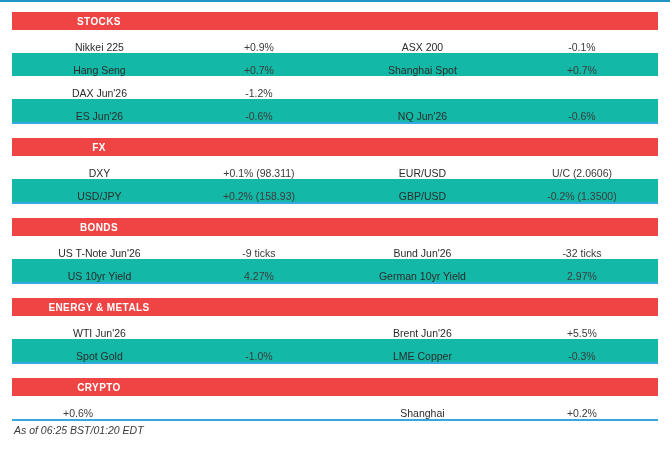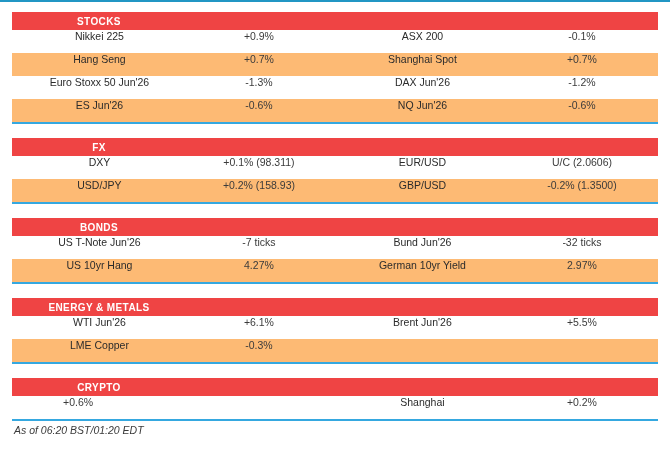--- a/index.html
+++ b/index.html
@@ -44,27 +44,27 @@
   .rows {
     border-bottom: 2px solid #35a8e0;
   }
   .row {
     display: flex;
     height: 23px;
     align-items: center;
     font-size: 10.5px;
   }
   .row.alt {
-    background: #fdba74;
+    background: #14b8a6;
   }
   .cellpair {
     display: flex;
     width: 50%;
     height: 100%;
-    align-items: flex-start;
+    align-items: flex-end;
   }
   .label {
     width: 56%;
     text-align: center;
     color: #2b2b2b;
     box-sizing: border-box;
     padding-right: 6px;
   }
   .value {
     width: 44%;
@@ -107,24 +107,20 @@
           <div class="label">Hang Seng</div>
           <div class="value">+0.7%</div>
         </div>
         <div class="cellpair">
           <div class="label">Shanghai Spot</div>
           <div class="value">+0.7%</div>
         </div>
       </div>
       <div class="row">
         <div class="cellpair">
-          <div class="label">Euro Stoxx 50 Jun'26</div>
-          <div class="value">-1.3%</div>
-        </div>
-        <div class="cellpair">
           <div class="label">DAX Jun'26</div>
           <div class="value">-1.2%</div>
         </div>
       </div>
       <div class="row alt">
         <div class="cellpair">
           <div class="label">ES Jun'26</div>
           <div class="value">-0.6%</div>
         </div>
         <div class="cellpair">
@@ -164,57 +160,60 @@
   </div>
 
   <div class="section">
     <div class="section-header">
       <div class="title">BONDS</div>
     </div>
     <div class="rows">
       <div class="row">
         <div class="cellpair">
           <div class="label">US T-Note Jun'26</div>
-          <div class="value">-7 ticks</div>
+          <div class="value">-9 ticks</div>
         </div>
         <div class="cellpair">
           <div class="label">Bund Jun'26</div>
           <div class="value">-32 ticks</div>
         </div>
       </div>
       <div class="row alt">
         <div class="cellpair">
-          <div class="label">US 10yr Hang</div>
+          <div class="label">US 10yr Yield</div>
           <div class="value">4.27%</div>
         </div>
         <div class="cellpair">
           <div class="label">German 10yr Yield</div>
           <div class="value">2.97%</div>
         </div>
       </div>
     </div>
   </div>
 
   <div class="section">
     <div class="section-header">
       <div class="title">ENERGY &amp; METALS</div>
     </div>
     <div class="rows">
       <div class="row">
         <div class="cellpair">
           <div class="label">WTI Jun'26</div>
-          <div class="value">+6.1%</div>
         </div>
         <div class="cellpair">
           <div class="label">Brent Jun'26</div>
           <div class="value">+5.5%</div>
         </div>
       </div>
       <div class="row alt">
         <div class="cellpair">
+          <div class="label">Spot Gold</div>
+          <div class="value">-1.0%</div>
+        </div>
+        <div class="cellpair">
           <div class="label">LME Copper</div>
           <div class="value">-0.3%</div>
         </div>
       </div>
     </div>
   </div>
 
   <div class="section">
     <div class="section-header">
       <div class="title">CRYPTO</div>
@@ -225,14 +224,14 @@
           <div class="value">+0.6%</div>
         </div>
         <div class="cellpair">
           <div class="label">Shanghai</div>
           <div class="value">+0.2%</div>
         </div>
       </div>
     </div>
   </div>
 
-  <div class="footer">As of 06:20 BST/01:20 EDT</div>
+  <div class="footer">As of 06:25 BST/01:20 EDT</div>
 </div>
 
 </body></html>

